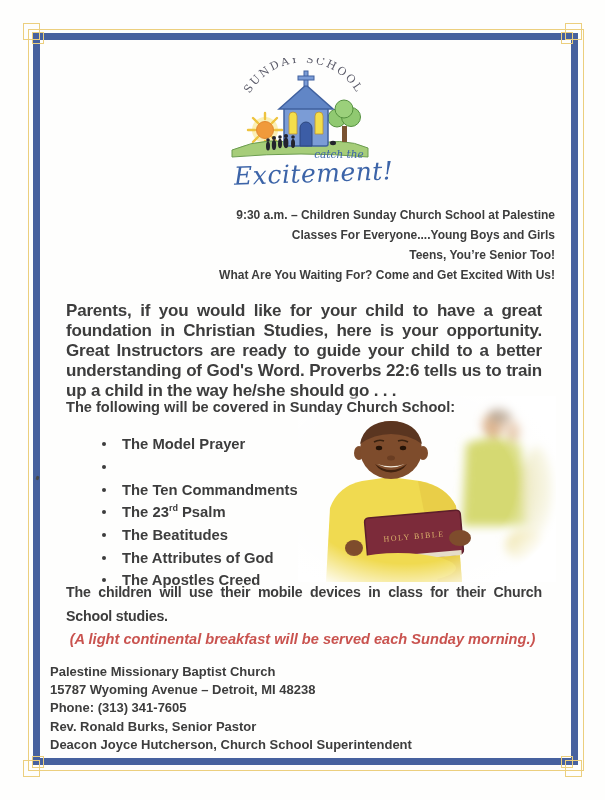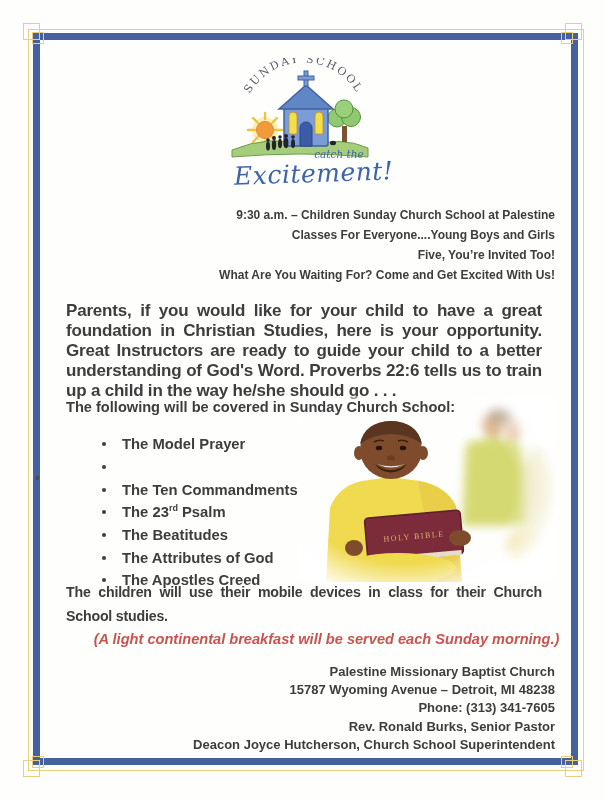--- a/index.html
+++ b/index.html
@@ -32,22 +32,22 @@
   .intro{position:absolute;left:66px;top:301px;width:476px;text-align:justify;
          font-size:17px;line-height:20px;letter-spacing:-0.2px;}
   .covered-title{position:absolute;left:66px;top:399px;font-size:14.6px;z-index:3;}
   .covered-list{position:absolute;left:96px;top:427px;margin:6px;padding:0;list-style:none;z-index:3;}
   .covered-list li{display:flex;align-items:center;height:22.7px;font-size:14.8px;color:#3d3d3d;font-weight:bold;}
   .bullet{width:4px;height:4px;border-radius:50%;background:#3d3d3d;margin-right:16px;flex:0 0 auto;}
   sup{font-size:9px;vertical-align:super;line-height:0;}
   .mobile-par{position:absolute;left:66px;top:580px;width:476px;text-align:justify;
               font-size:14.2px;line-height:24px;letter-spacing:-0.2px;z-index:3;}
   .breakfast{position:absolute;left:40px;top:631px;width:525px;text-align:center;
-             color:#c9534f;font-style:italic;font-weight:bold;font-size:14.6px;z-index:3;padding-left:24px;}
-  .footer{position:absolute;left:50px;top:663px;width:505px;text-align:right;
+             color:#c9534f;font-style:italic;font-weight:bold;font-size:14.6px;z-index:3;}
+  .footer{position:absolute;left:50px;top:663px;width:505px;text-align:left;
           font-size:13px;line-height:18.2px;z-index:3;}
 
   
   .photo{position:absolute;left:298px;top:396px;width:258px;height:186px;z-index:1;}
 
   .artifact{position:absolute;left:36px;top:476px;width:3px;height:4px;background:#4a4a4a;
             border-radius:1px;transform:rotate(20deg);}
 </style>
 </head>
 <body>
@@ -170,21 +170,21 @@
       <ellipse cx="100" cy="172" rx="58" ry="15" fill="#f0da50"></ellipse>
       <ellipse cx="162" cy="142" rx="11" ry="8" fill="#7e4c2c"></ellipse>
       <ellipse cx="56" cy="152" rx="9" ry="8" fill="#7e4c2c"></ellipse>
     </g>
     <rect x="0" y="0" width="258" height="186" fill="url(#fade)"></rect>
   </svg>
 
   <div class="heading txt">
     <div>9:30 a.m. – Children Sunday Church School at Palestine</div>
     <div>Classes For Everyone....Young Boys and Girls</div>
-    <div>Five, You’re Invited Too!</div>
+    <div>Teens, You’re Senior Too!</div>
     <div>What Are You Waiting For? Come and Get Excited With Us!</div>
   </div>
 
   <div class="intro txt">Parents, if you would like for your child to have a great foundation in Christian Studies, here is your opportunity. Great Instructors are ready to guide your child to a better understanding of God's Word. Proverbs 22:6 tells us to train up a child in the way he/she should go . . .</div>
 
   <div class="covered-title txt">The following will be covered in Sunday Church School:</div>
   <ul class="covered-list">
     <li>
       <span class="bullet"></span>
       <span>The Model Prayer</span>

